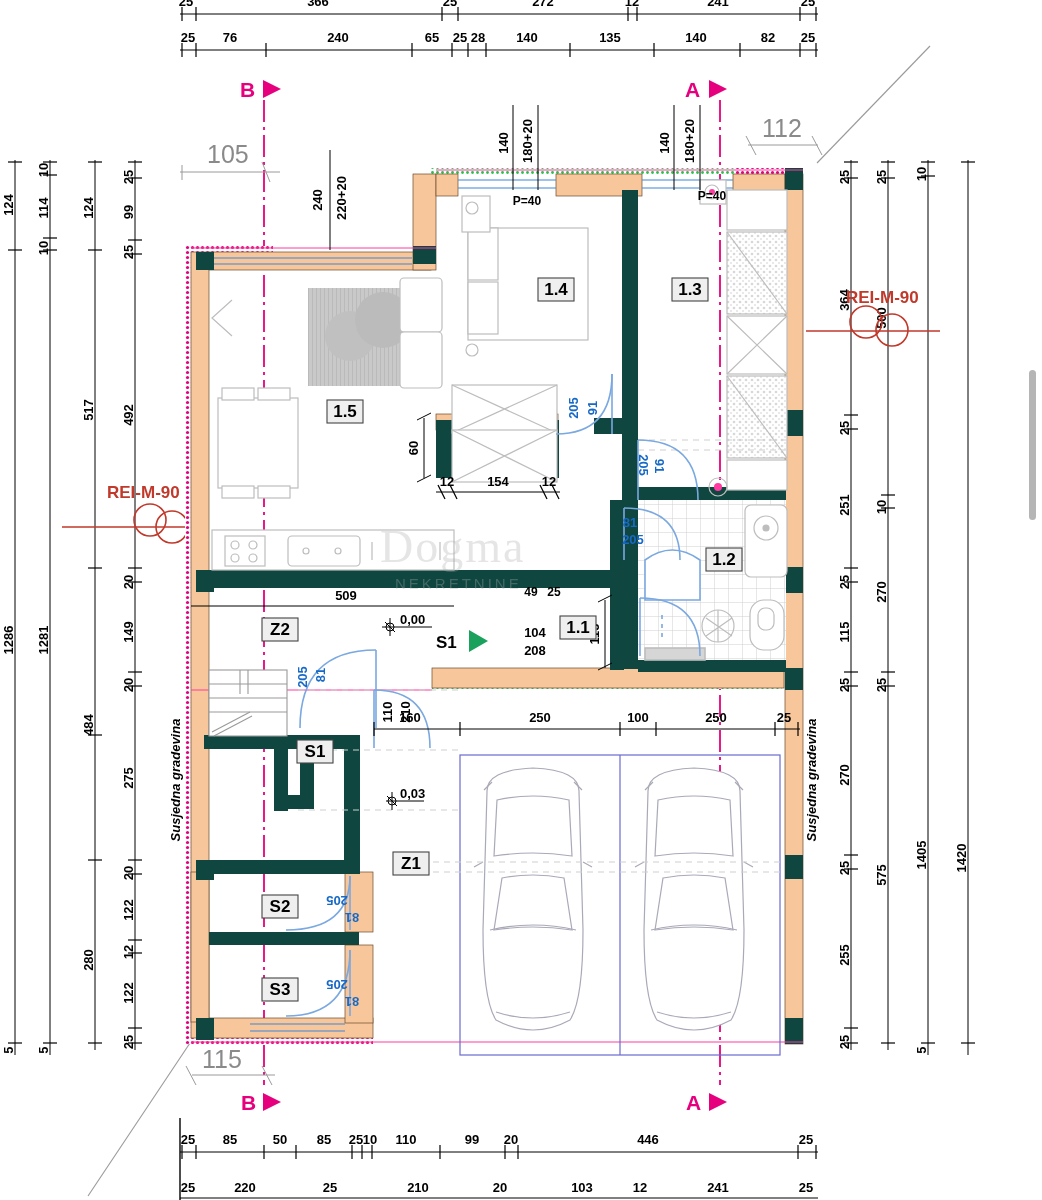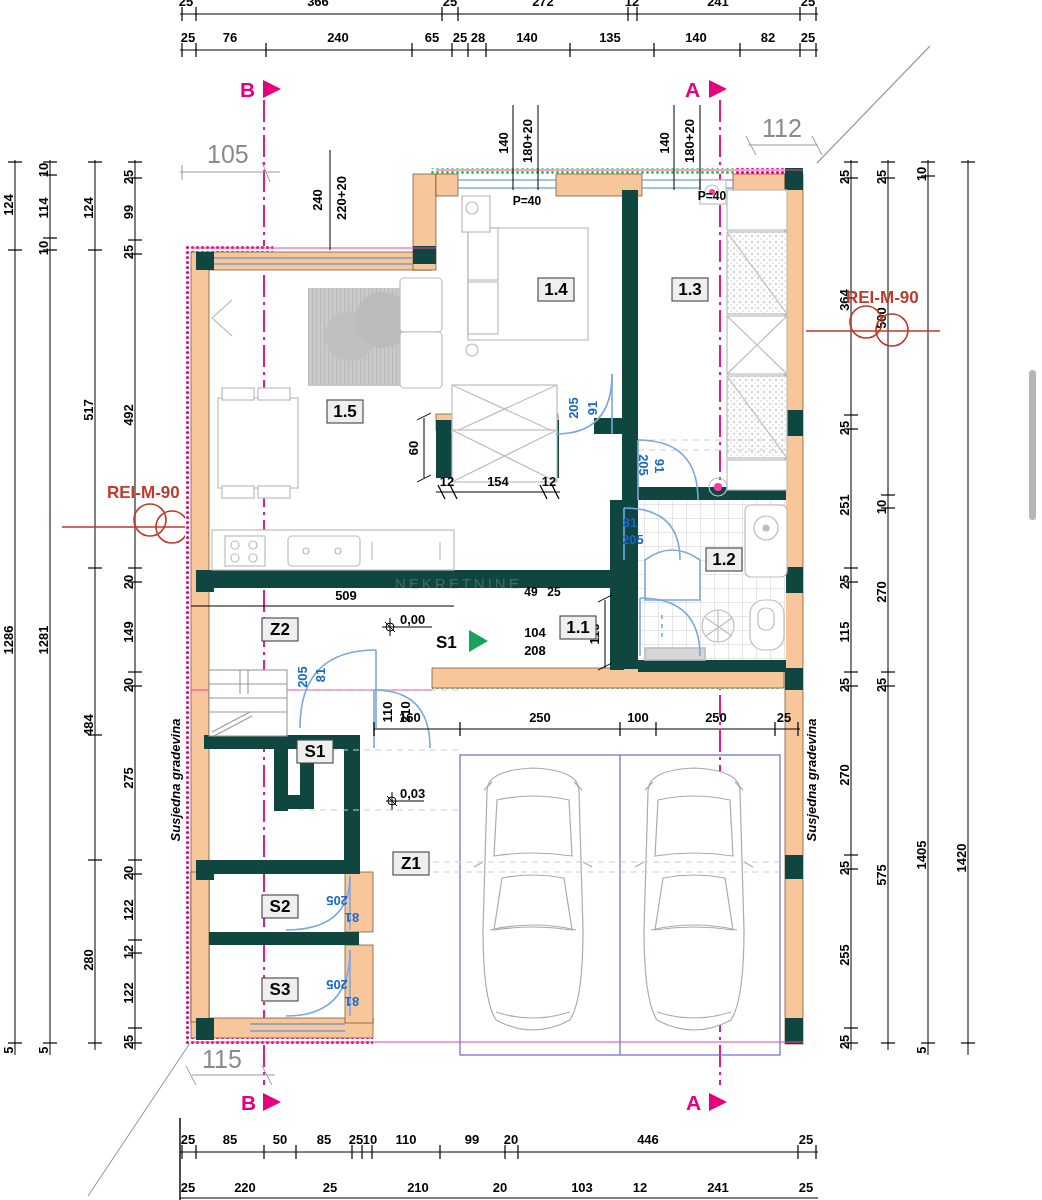--- a/index.html
+++ b/index.html
@@ -722,16 +722,17 @@
     <text class="magtxt" x="241" y="1110">B</text>
     <polygon points="263,1093 281,1102 263,1111" fill="#e6007e"></polygon>
   </g>
   <g>
     <text class="magtxt" x="686" y="1110">A</text>
     <polygon points="709,1093 727,1102 709,1111" fill="#e6007e"></polygon>
   </g>
 
 </svg>
 
+<div class="wm">Dogma</div>
 <div class="wm2">NEKRETNINE</div>
 <div class="scrollbar"></div>
 
 </div>
 
 </body></html>

